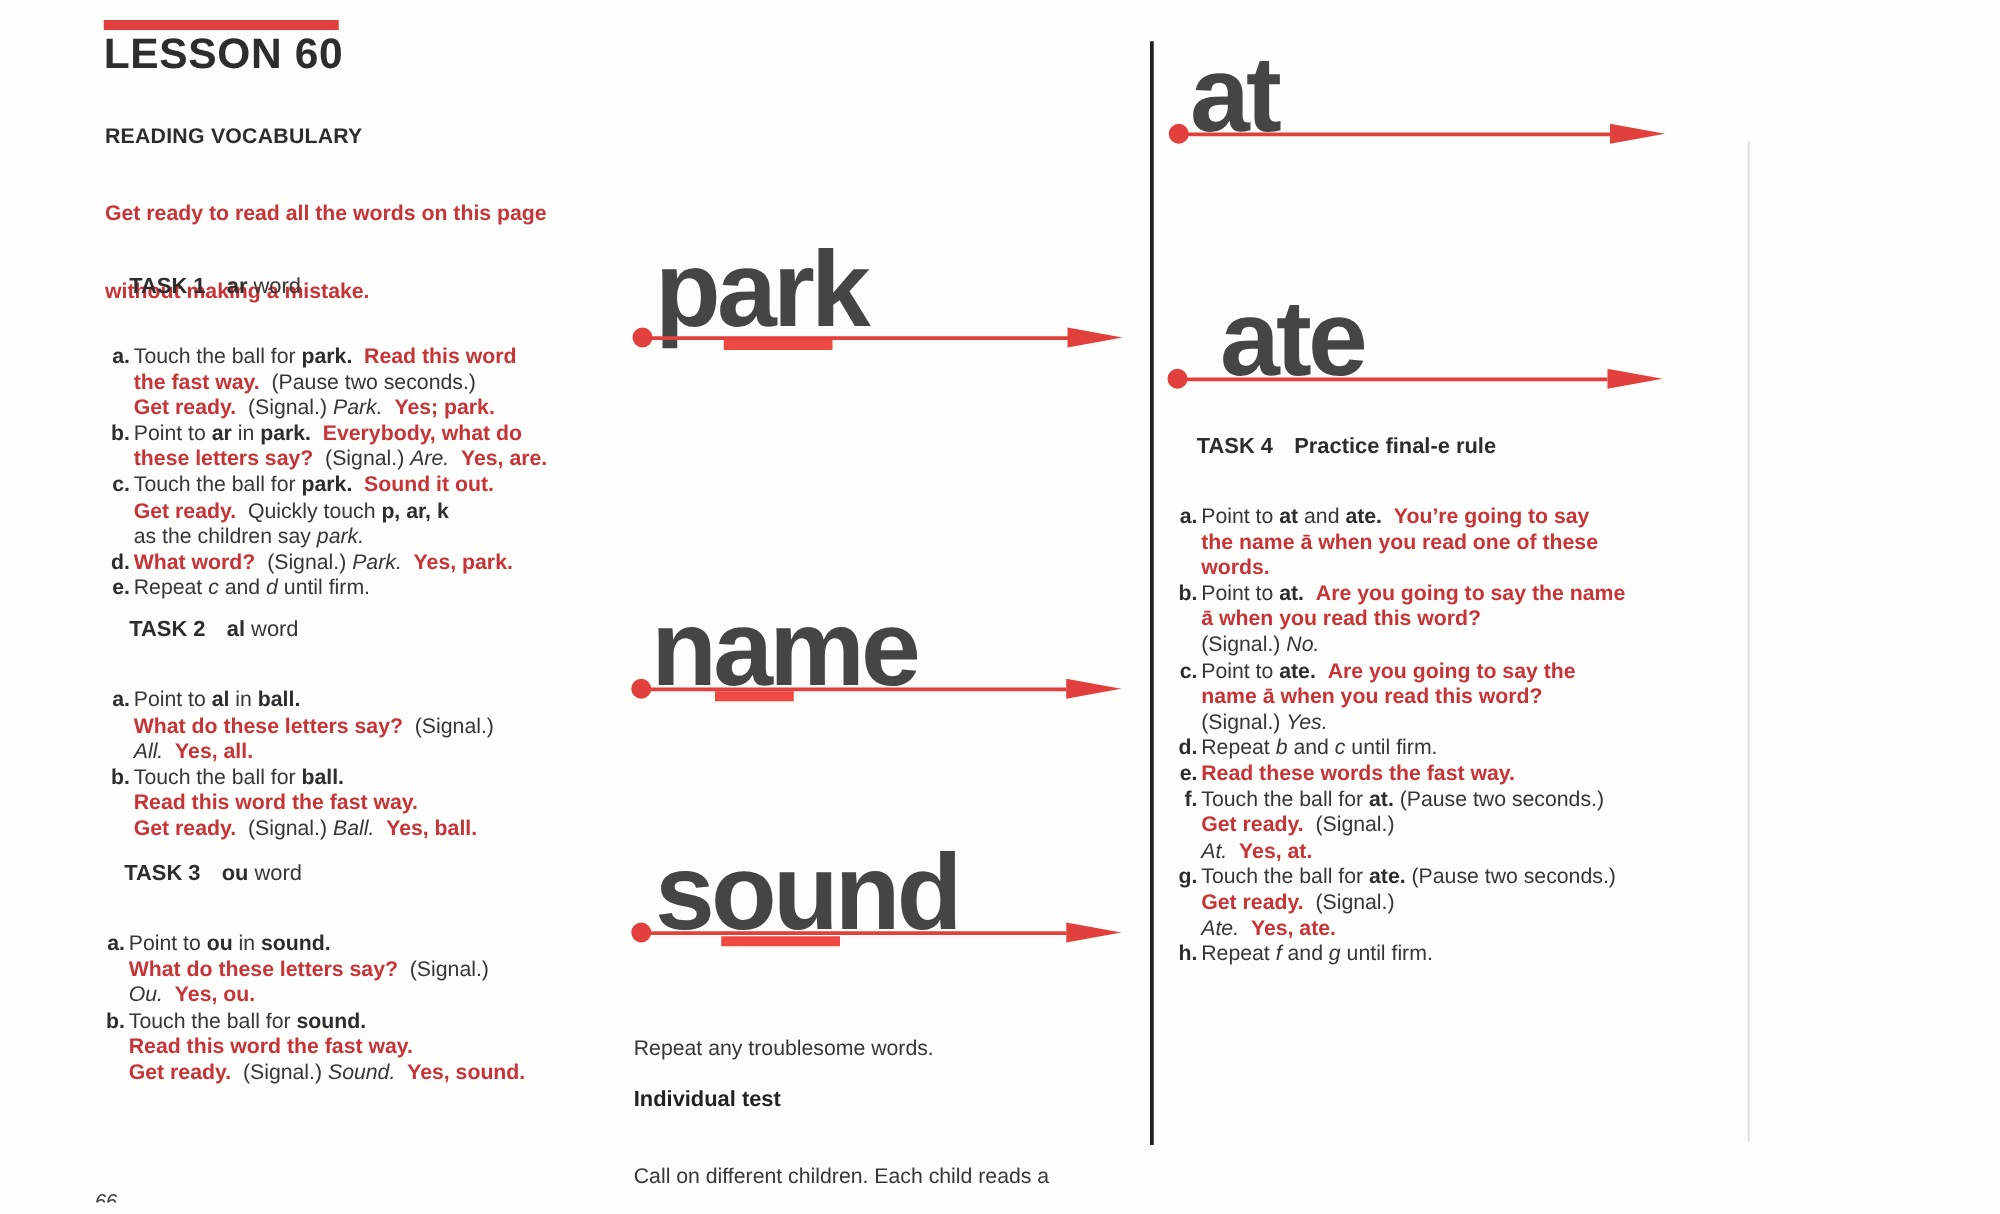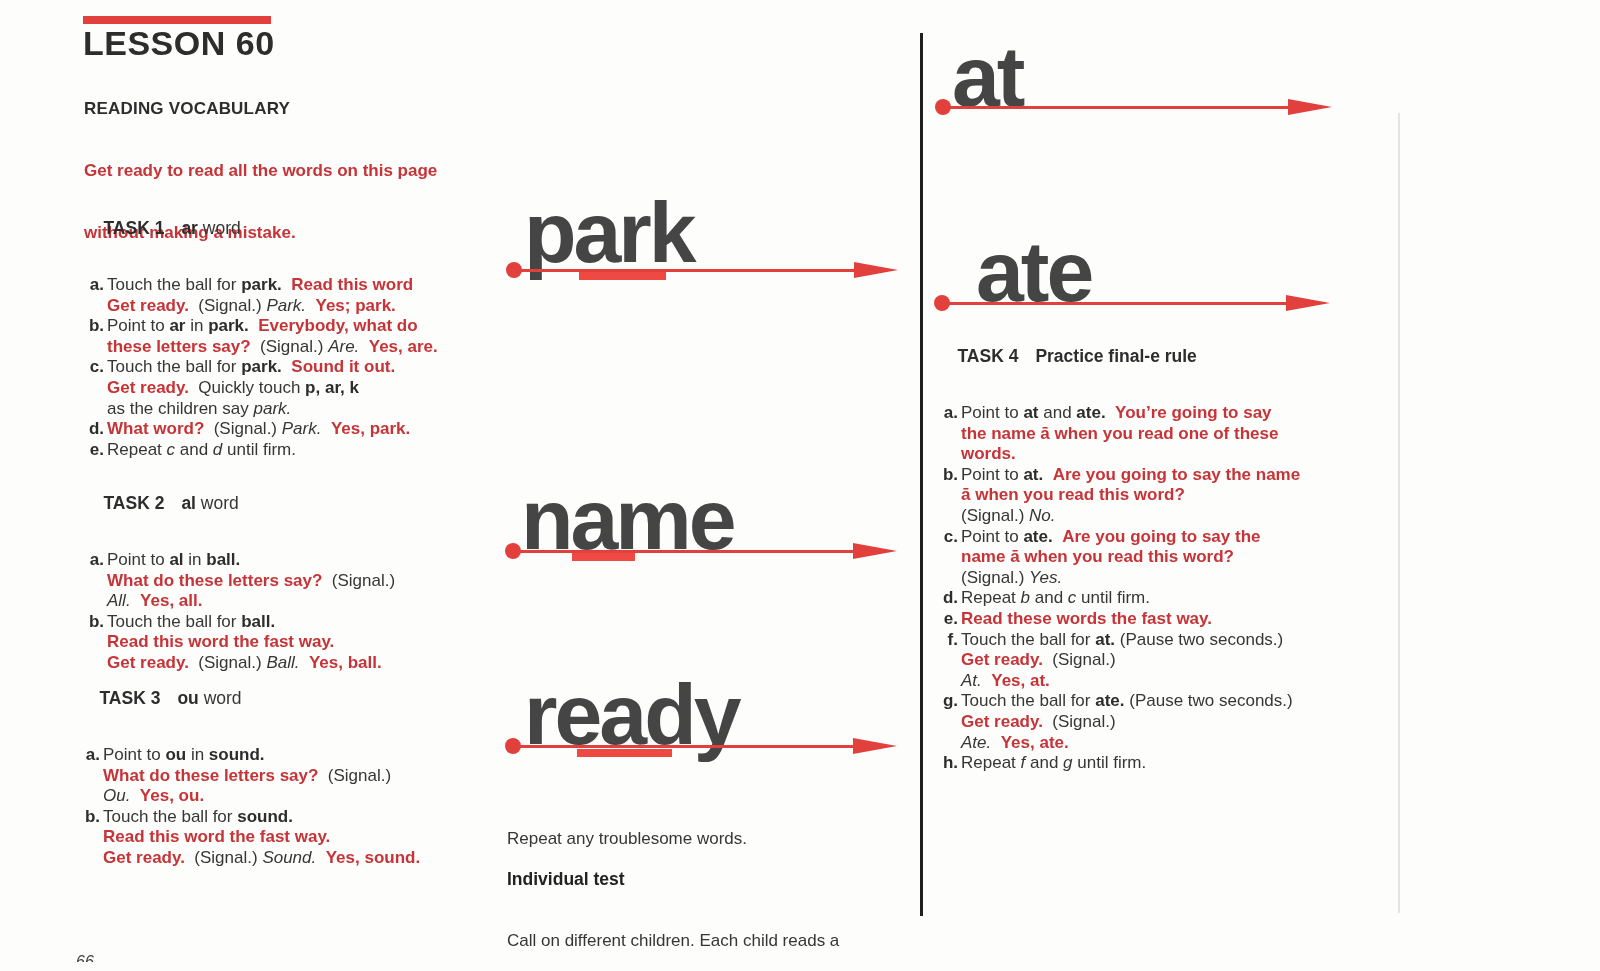--- a/index.html
+++ b/index.html
@@ -103,20 +103,21 @@
 
 <section class="task t1">
   <div class="task-head">
     <span>TASK 1</span><span class="task-sub"><span class="sg b">ar</span><span class="sg n"> word</span></span>
   </div>
   <div class="steps">
       <div class="step">
         <span class="step-letter">a.</span>
         <div class="step-body">
           <div class="sline"><span class="sg n">Touch the ball for </span><span class="sg b">park.</span><span class="sg n">  </span><span class="sg r">Read this word</span></div>
+          <div class="sline"><span class="sg r">the fast way.</span><span class="sg n">  (Pause two seconds.)</span></div>
           <div class="sline"><span class="sg r">Get ready.</span><span class="sg n">  (Signal.) </span><span class="sg i">Park.</span><span class="sg n">  </span><span class="sg r">Yes; park.</span></div>
         </div>
       </div>
       <div class="step">
         <span class="step-letter">b.</span>
         <div class="step-body">
           <div class="sline"><span class="sg n">Point to </span><span class="sg b">ar</span><span class="sg n"> in </span><span class="sg b">park.</span><span class="sg n">  </span><span class="sg r">Everybody, what do</span></div>
           <div class="sline"><span class="sg r">these letters say?</span><span class="sg n">  (Signal.) </span><span class="sg i">Are.</span><span class="sg n">  </span><span class="sg r">Yes, are.</span></div>
         </div>
       </div>
@@ -201,21 +202,21 @@
 
 <div class="wordfig" id="fig-ball">
   <div class="bigword">name</div>
   <span class="dot"></span>
   <span class="rail"></span>
   <span class="tip"></span>
   <span class="accent"></span>
 </div>
 
 <div class="wordfig" id="fig-sound">
-  <div class="bigword">ready</div>
+  <div class="bigword">sound</div>
   <span class="dot"></span>
   <span class="rail"></span>
   <span class="tip"></span>
   <span class="accent"></span>
 </div>
 
 <div class="abs note-repeat">Repeat any troublesome words.</div>
 <div class="abs it-heading">Individual test</div>
 <div class="abs it-lines">
   <div>Call on different children. Each child reads a</div>

